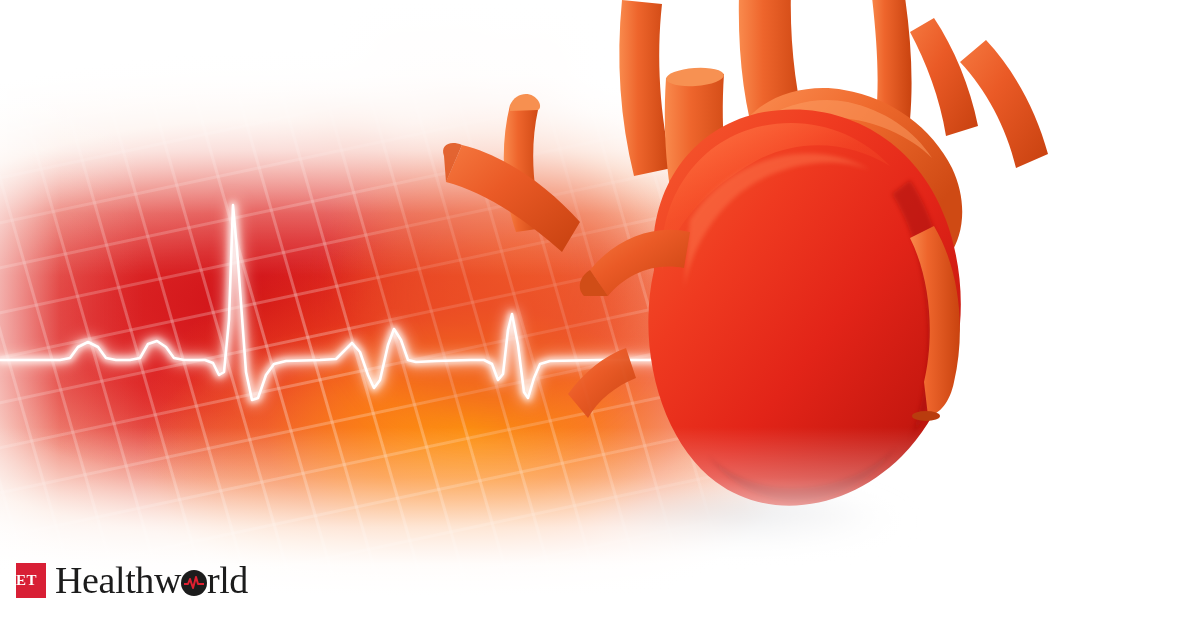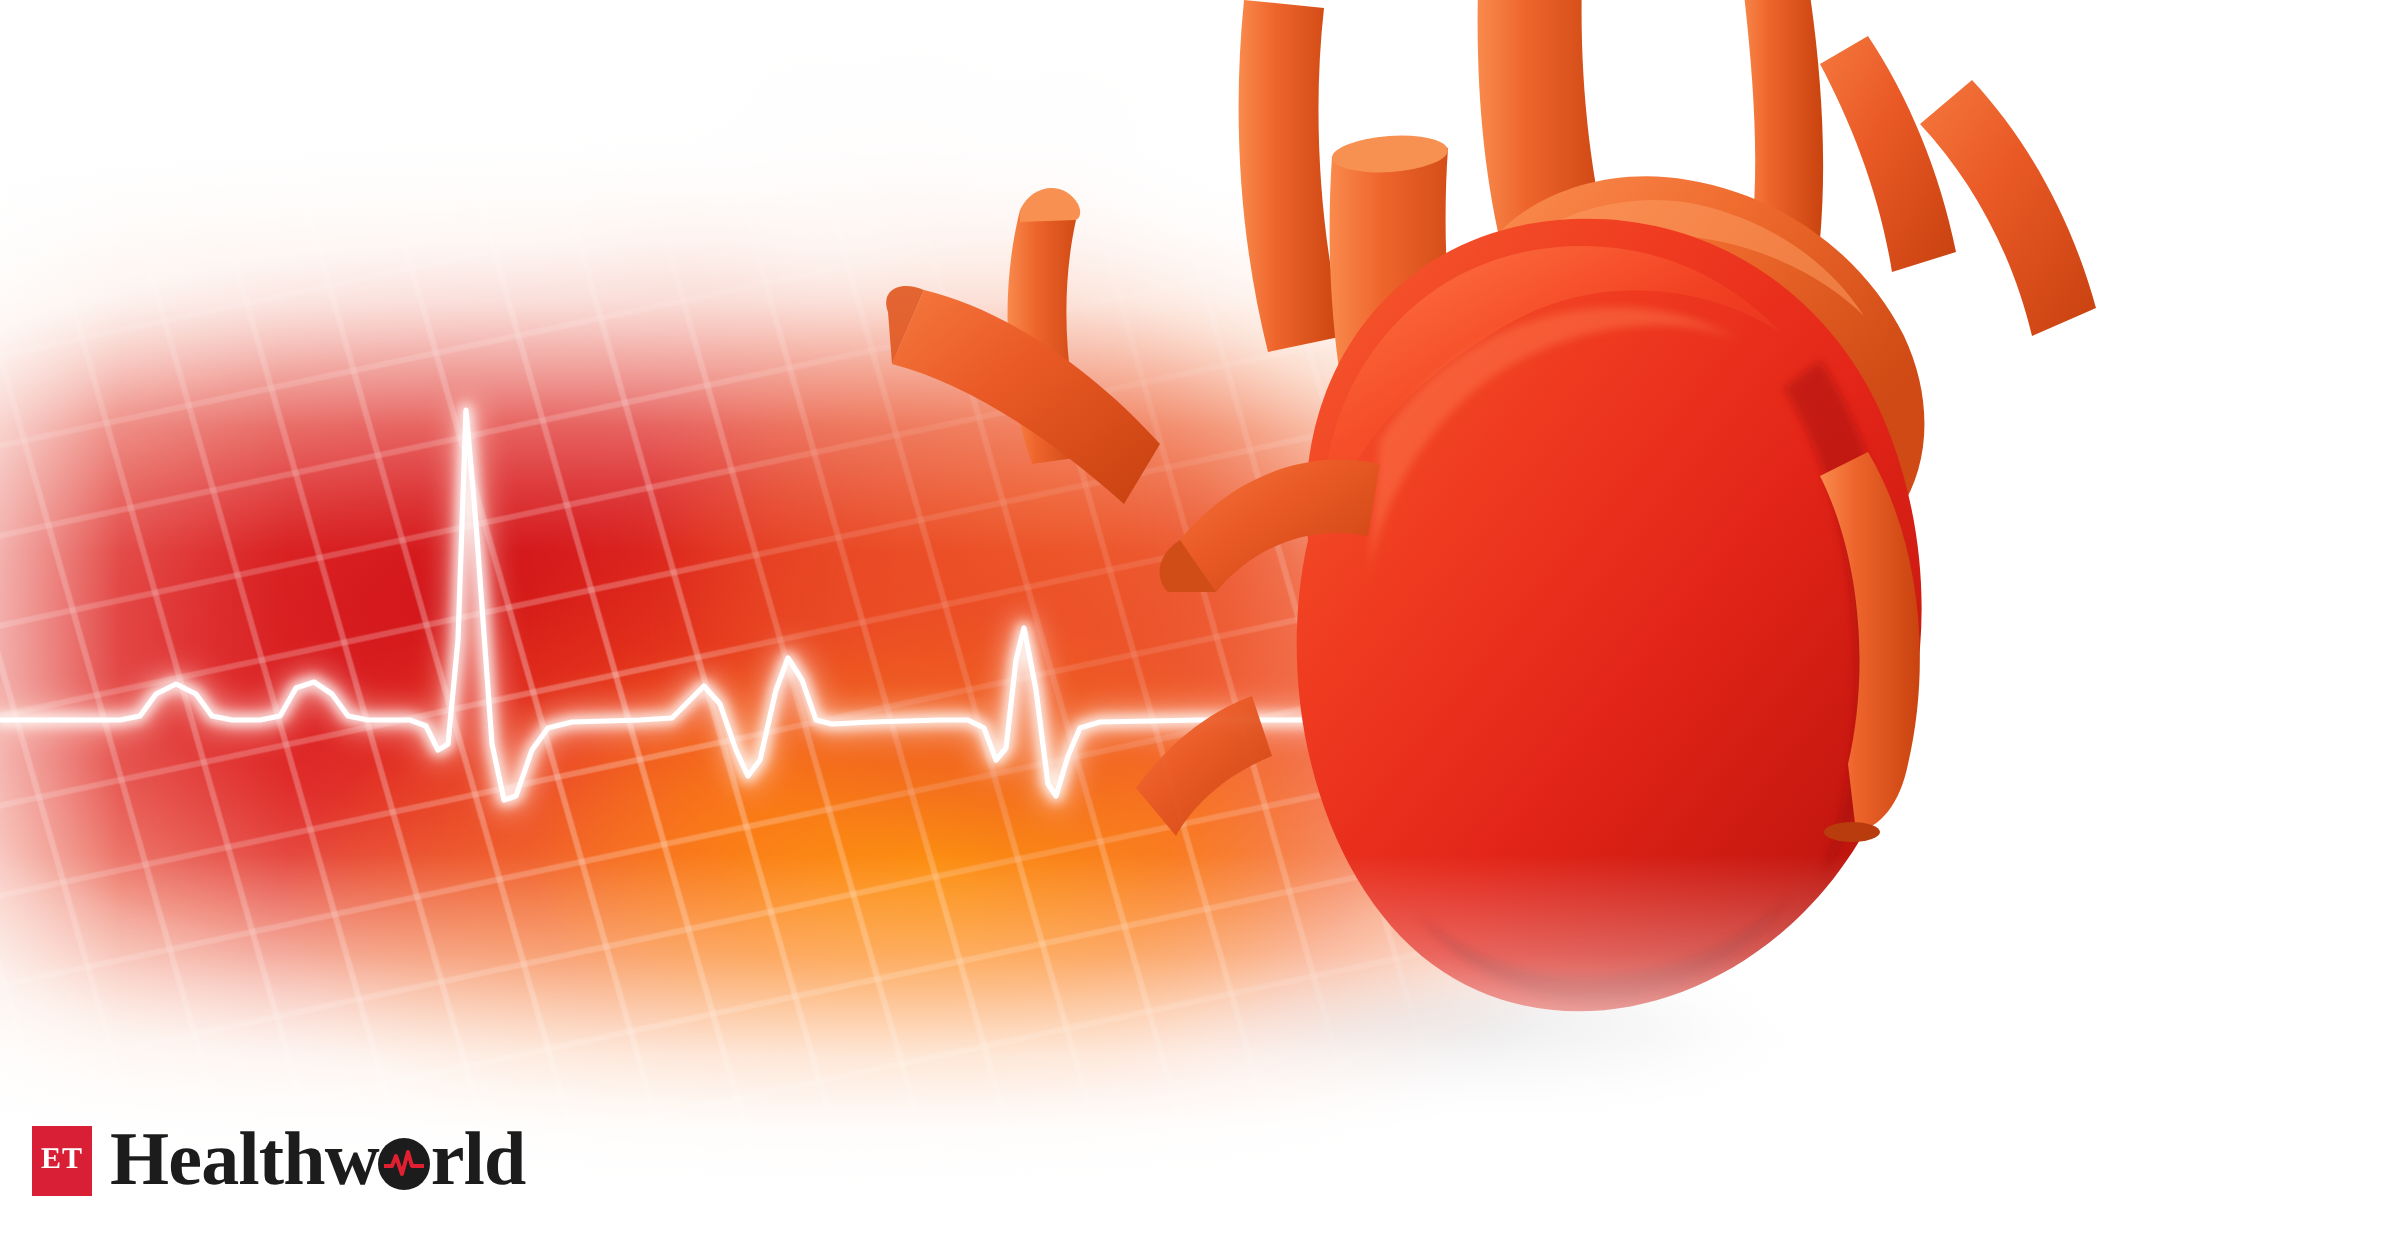--- a/index.html
+++ b/index.html
@@ -177,34 +177,33 @@
     display: flex;
     align-items: center;
     gap: 9px;
   }
   #et-badge {
     width: 30px;
     height: 35px;
     background: #d81f35;
     display: flex;
     align-items: center;
-    justify-content: center;
   }
   #et-badge-text {
     color: #ffffff;
     font-family: "Liberation Serif", serif;
     font-weight: bold;
     font-size: 15px;
     line-height: 1;
     letter-spacing: 0.5px;
   }
   #logo-wordmark {
     position: relative;
     font-family: "Liberation Serif", serif;
-    font-weight: bold;
+    font-weight: normal;
     font-size: 38px;
     line-height: 1;
     color: #1c1c1c;
     letter-spacing: -0.4px;
     white-space: nowrap;
   }
   .wm-part { display: inline-block; }
   #logo-o-mark {
     display: inline-block;
     position: relative;

